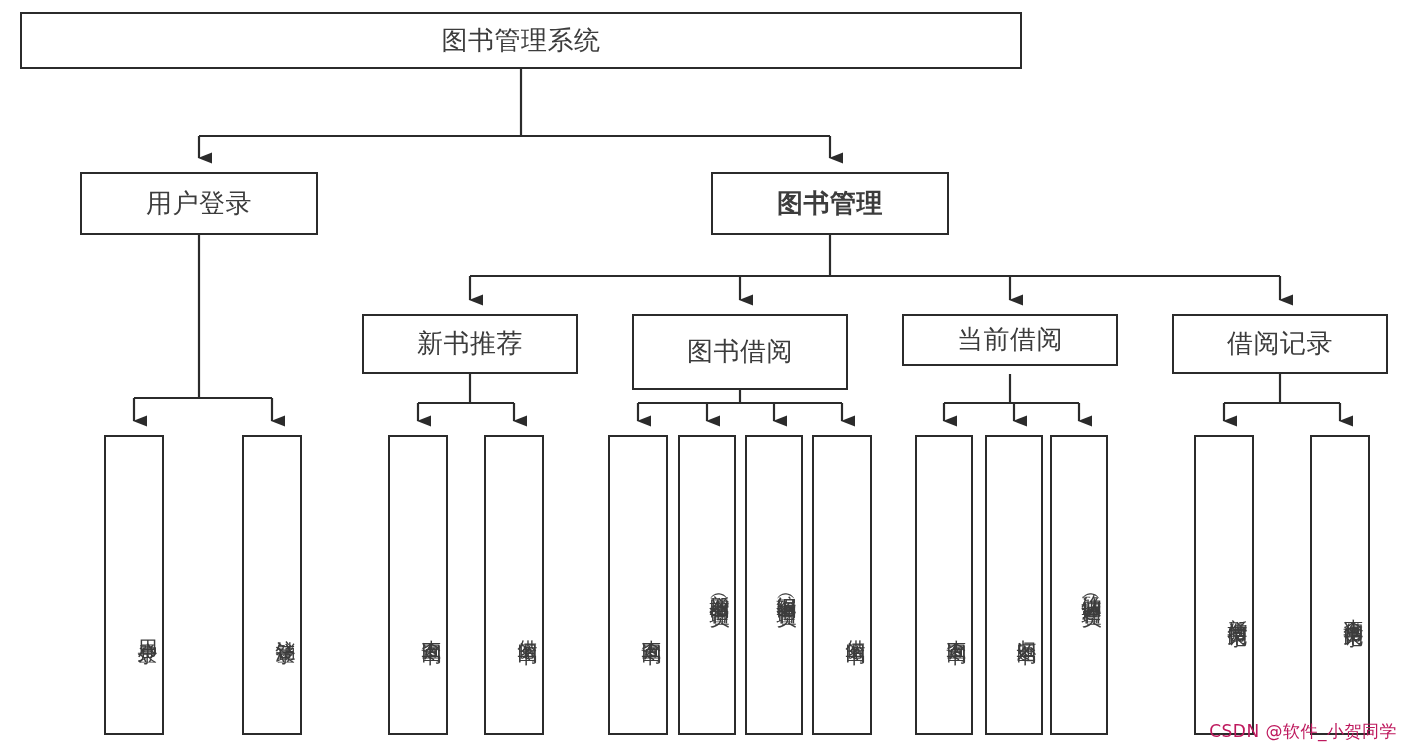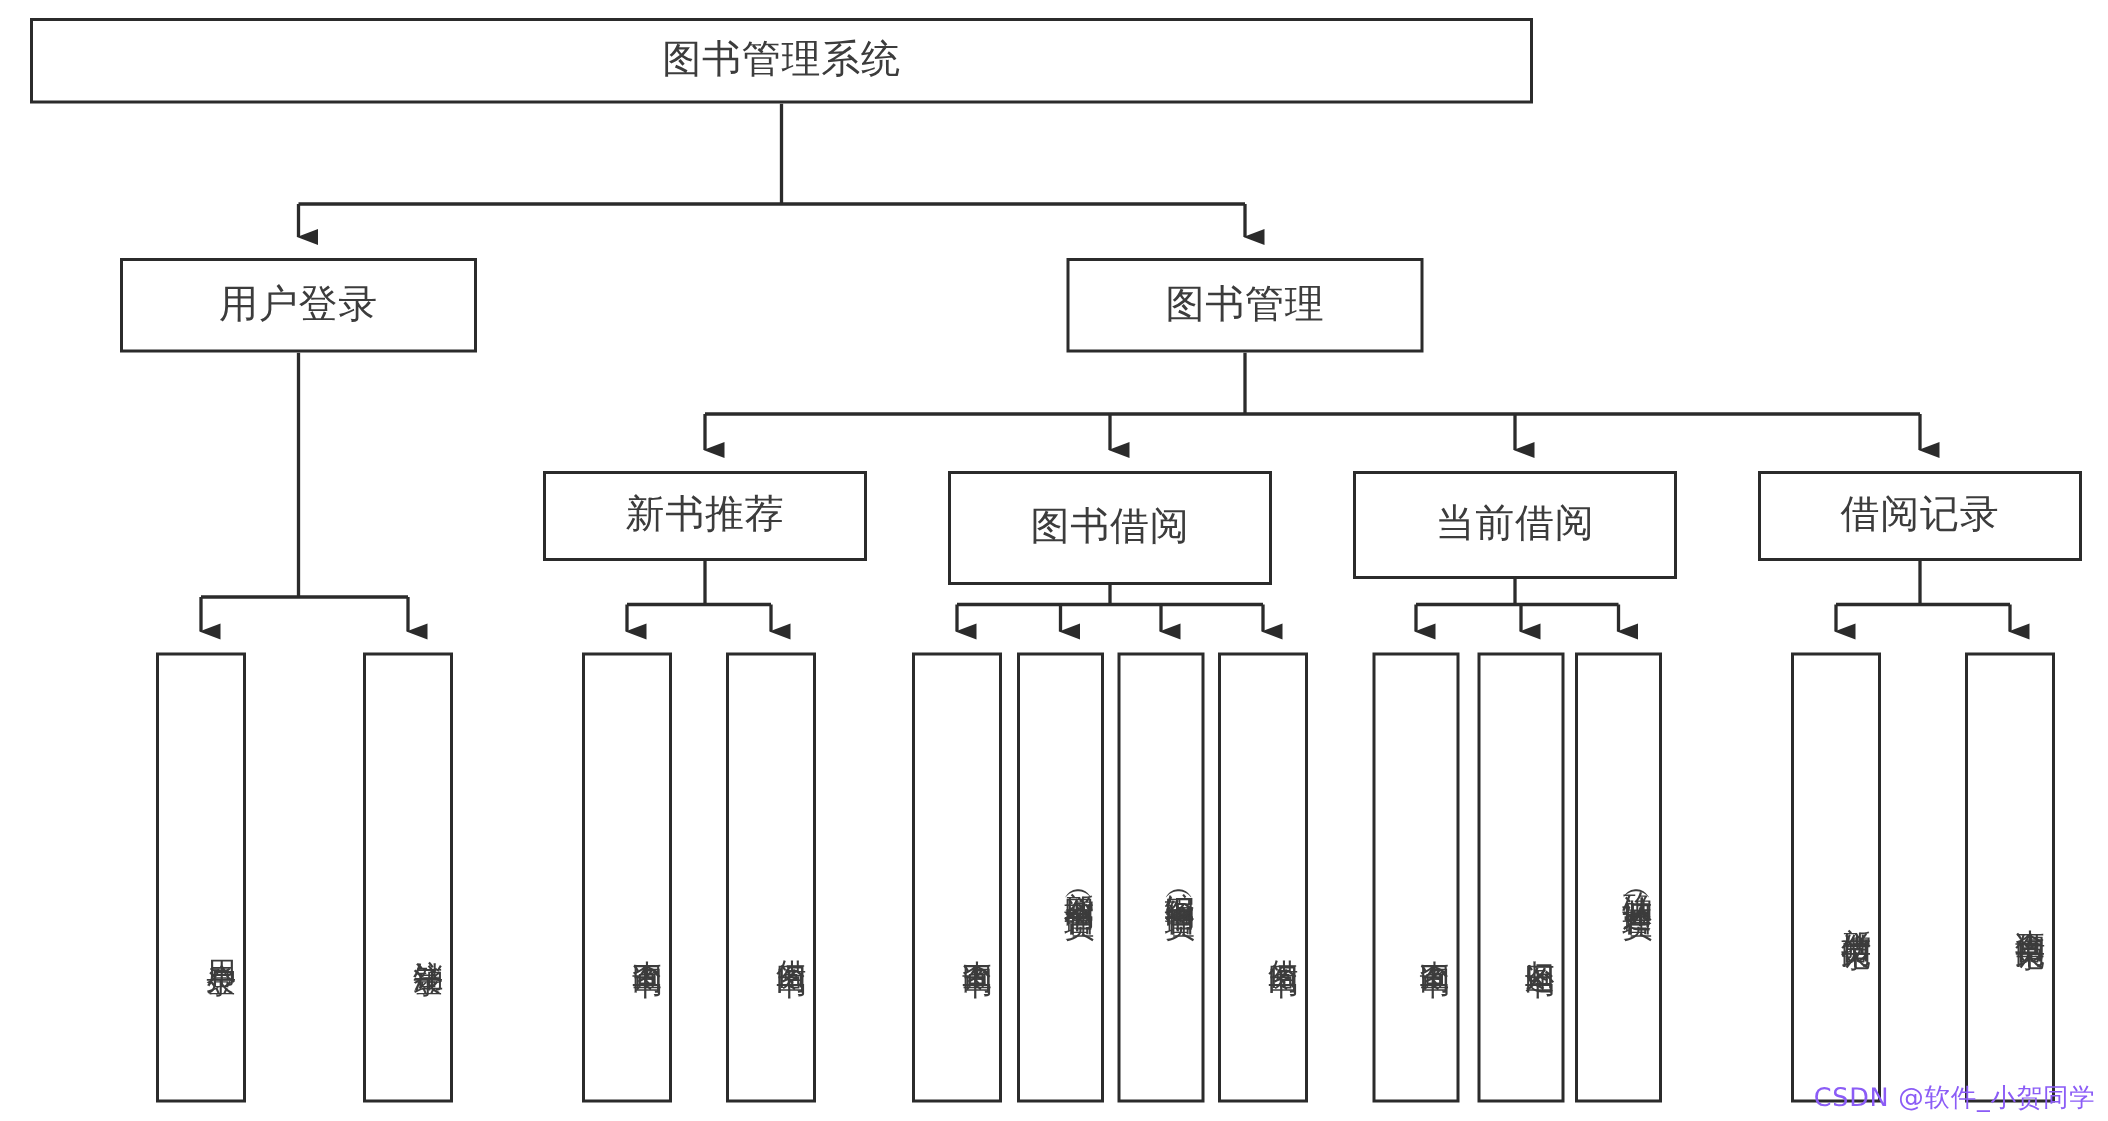--- a/index.html
+++ b/index.html
@@ -59,21 +59,21 @@
     fill: none;
   }
   .arrowhead {
     fill: #2b2b2b;
   }
   #watermark {
     position: absolute;
     right: 8px;
     bottom: 4px;
     font-size: 17px;
-    color: #8b5cf6;
+    color: #be185d;
     letter-spacing: 0.5px;
     white-space: pre;
   }
 </style>
 </head>
 <body>
 
 <div id="canvas">
 
   <svg id="wires" viewBox="0 0 1405 747">
@@ -124,31 +124,31 @@
     <path class="wire" d="M 1340 403 L 1340 421" marker-end="url(#arrow)"></path>
   </svg>
 
   <div class="node horiz" style="left:20px; top:12px; width:1002px; height:57px;">
     <span class="node-label">图书管理系统</span>
   </div>
 
   <div class="node horiz" style="left:80px; top:172px; width:238px; height:63px;">
     <span class="node-label">用户登录</span>
   </div>
-  <div class="node horiz" style="left:711px; top:172px; width:238px; height:63px;">
+  <div class="node horiz" style="left:711px; top:172px; width:238px; height:63px;font-weight:bold;">
     <span class="node-label">图书管理</span>
   </div>
 
   <div class="node horiz" style="left:362px; top:314px; width:216px; height:60px;">
     <span class="node-label">新书推荐</span>
   </div>
   <div class="node horiz" style="left:632px; top:314px; width:216px; height:76px;">
     <span class="node-label">图书借阅</span>
   </div>
-  <div class="node horiz" style="left:902px; top:314px; width:216px; height:72px;">
+  <div class="node horiz" style="left:902px; top:314px; width:216px; height:52px;">
     <span class="node-label">当前借阅</span>
   </div>
   <div class="node horiz" style="left:1172px; top:314px; width:216px; height:60px;">
     <span class="node-label">借阅记录</span>
   </div>
 
   <div class="node vert" style="left:104px; top:435px; width:60px; height:300px; padding-top:85px;">
     <span class="node-label">用户登录</span>
   </div>
   <div class="node vert" style="left:242px; top:435px; width:60px; height:300px; padding-top:85px;">

